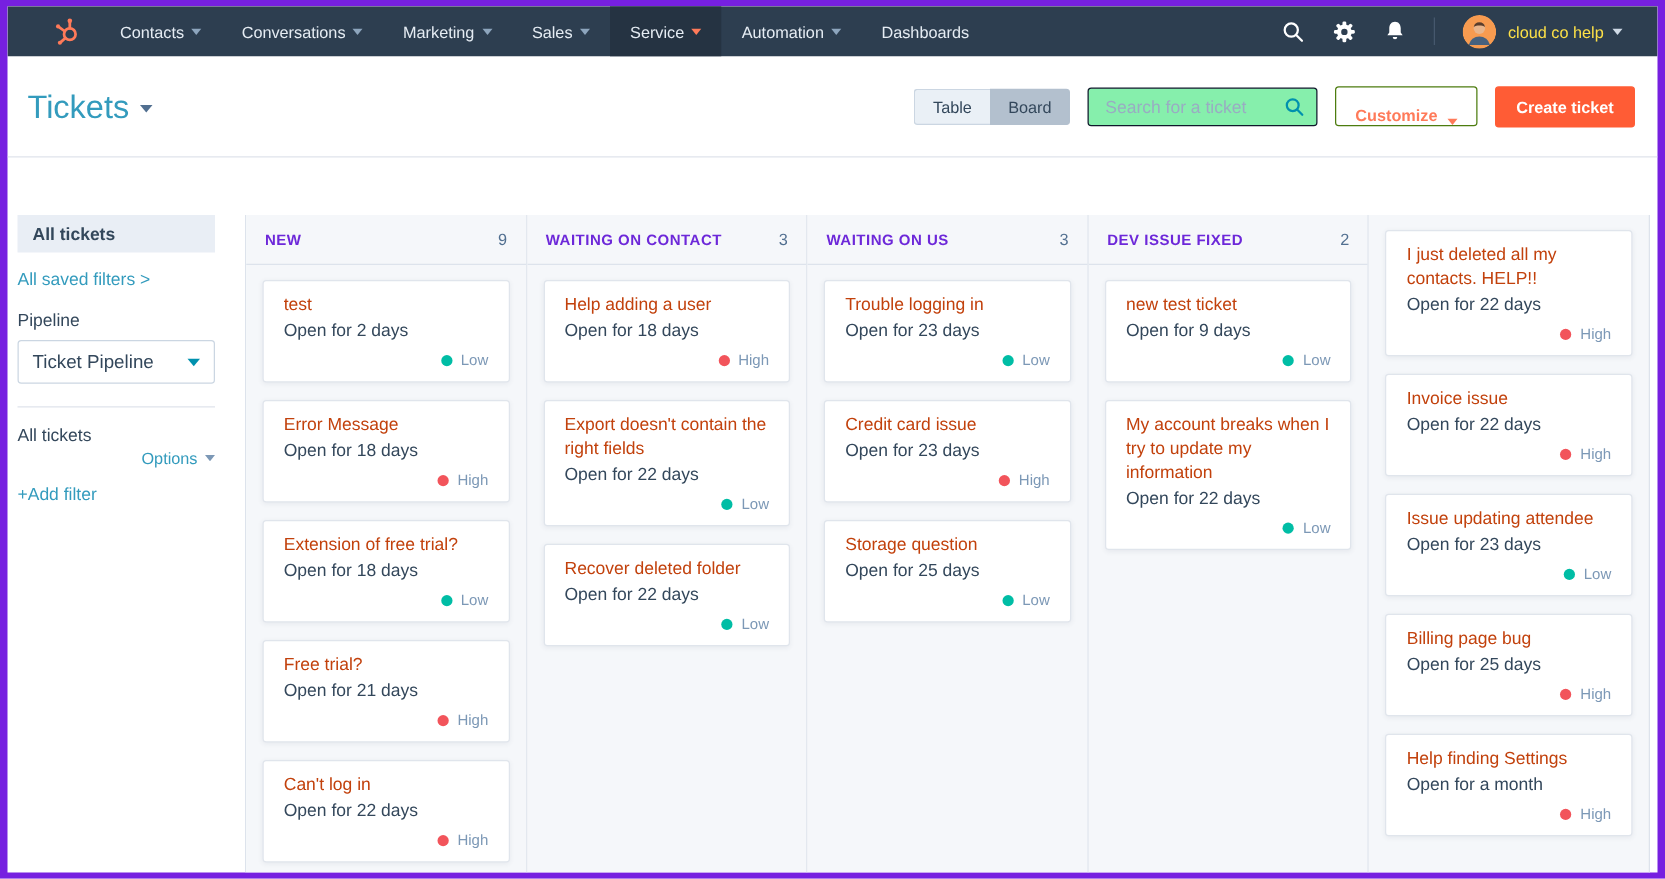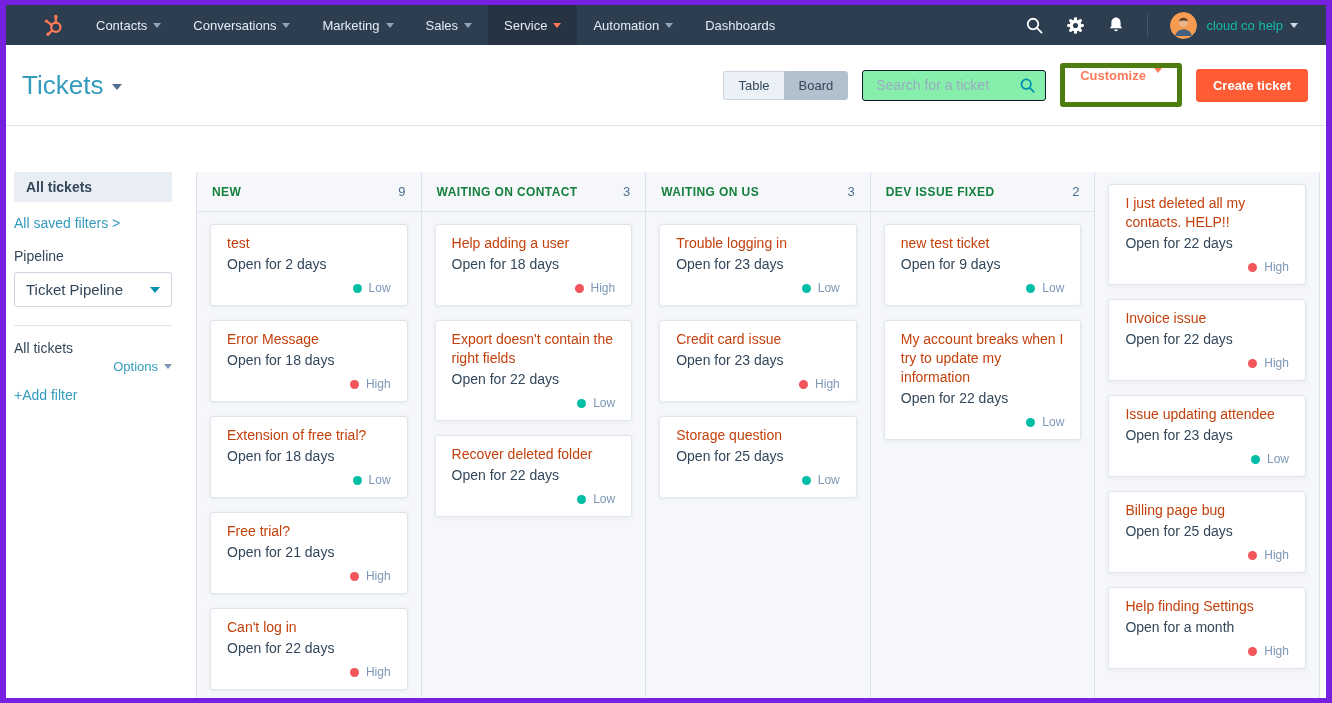--- a/index.html
+++ b/index.html
@@ -19,37 +19,37 @@
   .nav-item { display:flex; align-items:center; gap:6px; padding:0 16px; color:#e5ecf3; font-size:13px; cursor:pointer; white-space:nowrap; }
   .nav-item.active { background:#253342; }
   .caret-down { width:0; height:0; border-left:4px solid transparent; border-right:4px solid transparent; border-top:5px solid currentColor; display:inline-block; }
   .nav-item .caret-down { color:#8da5bd; }
   .nav-item.active .caret-down { color:#ff7a59; }
   .nav-right { margin-left:auto; display:flex; align-items:center; gap:22px; padding-right:28px; }
   .nav-icon { display:flex; align-items:center; cursor:pointer; }
   .nav-divider { width:1px; height:22px; background:#46586d; }
   .account { display:flex; align-items:center; gap:9px; cursor:pointer; }
   .avatar { width:27px; height:27px; border-radius:50%; overflow:hidden; flex-shrink:0; }
-  .account-name { color:#14b8a6; font-size:13px; display:flex; align-items:center; gap:7px;text-align:right; }
+  .account-name { color:#fde047; font-size:13px; display:flex; align-items:center; gap:7px;text-align:right; }
   .account .caret-down { color:#cfdae6; }
 
   
   .page-header { height:80px; display:flex; align-items:center; padding:0 18px 0 16px; flex-shrink:0; }
   .page-title { color:#339bbd; font-size:26px; display:flex; align-items:center; gap:9px; }
   .page-title .caret-down { color:#516f90; border-left-width:5px; border-right-width:5px; border-top-width:6px; margin-top:4px; }
   .header-controls { margin-left:auto; display:flex; align-items:center; gap:14px; }
   .view-toggle { display:flex;align-items:center; }
   .seg { height:29px; padding:0 14px; border:1px solid #cbd6e2; background:#eaf0f6; color:#33475b; font-size:13px; font-family:inherit; cursor:pointer; }
   .seg:first-child { border-radius:3px 0 0 3px; border-right:none; }
   .seg:last-child { border-radius:0 3px 3px 0; }
   .seg.active { background:#b3c0ce; border-color:#b3c0ce; }
   .search-box { width:184px; height:31px; border:1px solid #0f172a; border-radius:3px; background:#86efac; display:flex; align-items:center; padding:0 9px 0 11px; }
   .search-box input { border:none; outline:none; flex:1; min-width:0; font-size:14px; font-family:inherit; color:#33475b; background:transparent; }
   .search-box input::placeholder { color:#99acc2; }
-  .btn-customize { height:44px; padding:0 15px; background:#fff; border:5px solid #4d7c0f; border-radius:3px; color:#ff7a59; font-size:13px; font-weight:bold; font-family:inherit; display:flex; align-items:flex-start; gap:8px; cursor:pointer; }
+  .btn-customize { height:32px; padding:0 15px; background:#fff; border:1px solid #4d7c0f; border-radius:3px; color:#ff7a59; font-size:13px; font-weight:bold; font-family:inherit; display:flex; align-items:flex-end; gap:8px; cursor:pointer; }
   .btn-customize .caret-down { color:#ff7a59; }
   .btn-create { height:33px; padding:0 16px; background:#ff5c35; border:1px solid #ff5c35; border-radius:3px; color:#fff; font-size:13px; font-weight:bold; font-family:inherit; cursor:pointer; }
   .header-rule { height:1px; background:#dfe3eb; flex-shrink:0; }
 
   
   .main { flex:1; min-height:0; display:flex; padding-top:46px; }
 
   
   .sidebar { width:190px; flex-shrink:0; padding-left:8px; font-size:14px; color:#33475b; }
   .side-selected { background:#e9eef5; padding:7px 12px; font-weight:bold; font-size:14px; cursor:pointer; width:158px; }
@@ -60,21 +60,21 @@
   .side-rule { width:158px; height:1px; background:#dfe3eb; margin-top:18px; }
   .filter-group { margin-top:14px; font-size:14px; width:158px; }
   .options-row { width:158px; display:flex; justify-content:flex-end; align-items:center; gap:6px; margin-top:3px; color:#339bbd; font-size:13px; cursor:pointer; }
   .options-row .caret-down { color:#7c98b6; }
   .add-filter { margin-top:13px; color:#339bbd; cursor:pointer; width:158px; }
 
   
   .board { flex:1; min-width:0; display:flex; border-left:1px solid #dde3ec; margin-right:6px; }
   .column { flex:1; min-width:0; background:#f5f7fa; border-right:1px solid #dde3ec; display:flex; flex-direction:column; }
   .column-header { height:40px; flex-shrink:0; display:flex; align-items:center; justify-content:space-between; padding:0 15px; border-bottom:1px solid #dde3ec; }
-  .col-name { color:#15803d; font-size:12px; font-weight:bold; letter-spacing:0.4px; }
+  .col-name { color:#6d28d9; font-size:12px; font-weight:bold; letter-spacing:0.4px; }
   .col-count { color:#516f90; font-size:13px; }
   .cards { flex:1; min-height:0; overflow:hidden; padding:12px 13px 0; display:flex; flex-direction:column; gap:14px; }
   .card { flex-shrink:0; background:#fff; border:1px solid #e0e5ec; border-radius:3px; padding:9px 16px; box-shadow:0 1px 4px rgba(45,62,80,0.07); cursor:pointer; }
   .card-title { color:#c2410c; font-size:14px; line-height:19px; }
   .card-open { color:#33475b; font-size:14px; line-height:19px; margin-top:2px; }
   .card-priority { display:flex; justify-content:flex-end; align-items:center; gap:7px; margin-top:7px; }
   .dot { width:9px; height:9px; border-radius:50%; flex-shrink:0; }
   .priority-label { color:#7c98b6; font-size:12px; line-height:15px; }
 </style>
 </head>

